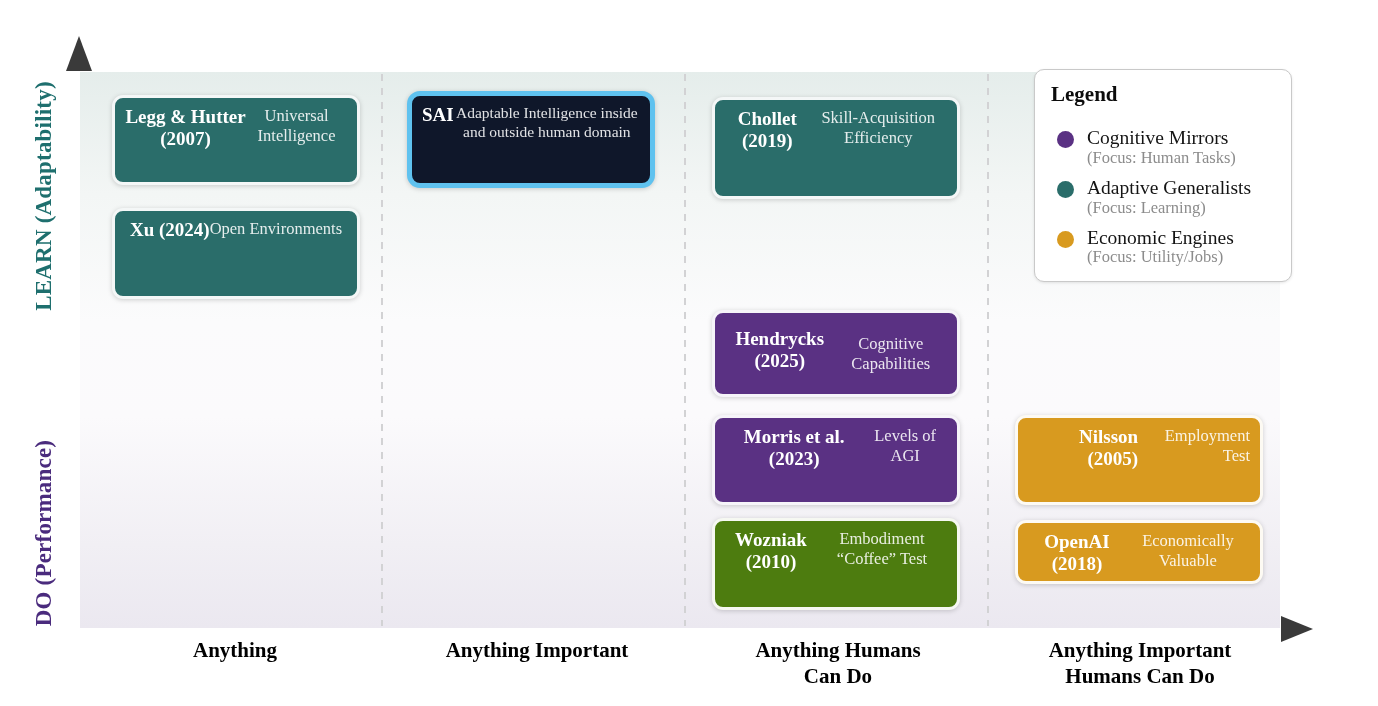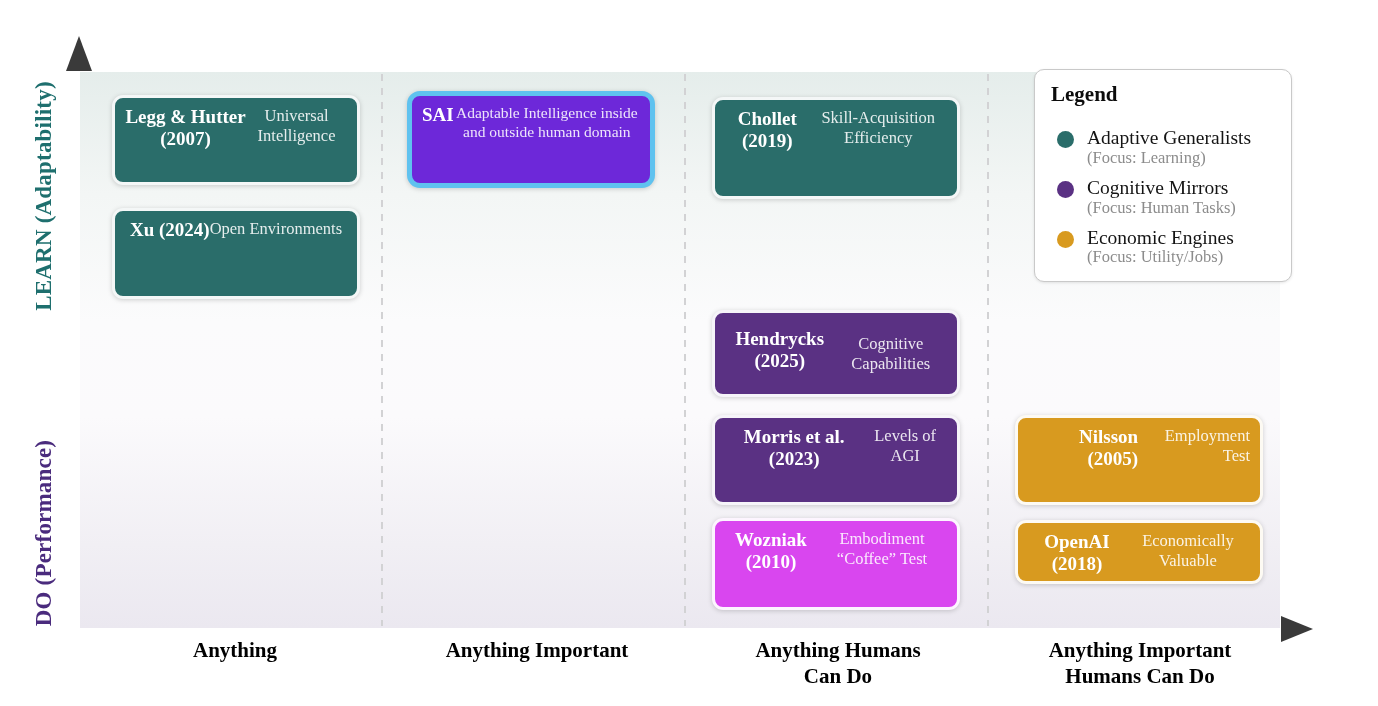--- a/index.html
+++ b/index.html
@@ -102,71 +102,71 @@
   <div class="defbox box-legg" style="background-color: rgb(42, 109, 106);">
     <div class="title">Legg &amp; Hutter (2007)</div>
     <div class="sub">Universal Intelligence</div>
   </div>
 
   <div class="defbox box-xu" style="background-color: rgb(42, 109, 106);">
     <div class="title">Xu (2024)</div>
     <div class="sub">Open Environments</div>
   </div>
 
-  <div class="defbox box-sai" style="background-color: #6d28d9;">
+  <div class="defbox box-sai" style="background-color: #0f172a;">
     <div class="title">SAI</div>
     <div class="sub">Adaptable Intelligence inside and outside human domain</div>
   </div>
 
   <div class="defbox box-chollet" style="background-color: rgb(42, 109, 106);">
     <div class="title">Chollet (2019)</div>
     <div class="sub">Skill-Acquisition Efficiency</div>
   </div>
 
   <div class="defbox box-hendrycks" style="background-color: rgb(90, 49, 131); align-items: center;">
     <div class="title">Hendrycks (2025)</div>
     <div class="sub">Cognitive Capabilities</div>
   </div>
 
   <div class="defbox box-morris" style="background-color: rgb(90, 49, 131);">
     <div class="title">Morris et al. (2023)</div>
     <div class="sub">Levels of AGI</div>
   </div>
 
-  <div class="defbox box-wozniak" style="background-color: #d946ef;">
+  <div class="defbox box-wozniak" style="background-color: #4d7c0f;">
     <div class="title">Wozniak (2010)</div>
     <div class="sub">Embodiment “Coffee” Test</div>
   </div>
 
   <div class="defbox box-nilsson" style="background-color: rgb(216, 154, 31); text-align: right;">
     <div class="title">Nilsson (2005)</div>
     <div class="sub">Employment Test</div>
   </div>
 
   <div class="defbox box-openai" style="background-color: rgb(216, 154, 31);">
     <div class="title">OpenAI (2018)</div>
     <div class="sub">Economically Valuable</div>
   </div>
 
   <div class="legend">
     <div class="legend-title">Legend</div>
 
     <div class="item">
+      <div class="dot" style="background-color: rgb(90, 49, 131);"></div>
+      <div>
+        <div class="lab">Cognitive Mirrors</div>
+        <div class="focus">(Focus: Human Tasks)</div>
+      </div>
+    </div>
+
+    <div class="item">
       <div class="dot" style="background-color: rgb(42, 109, 106);"></div>
       <div>
         <div class="lab">Adaptive Generalists</div>
         <div class="focus">(Focus: Learning)</div>
-      </div>
-    </div>
-
-    <div class="item">
-      <div class="dot" style="background-color: rgb(90, 49, 131);"></div>
-      <div>
-        <div class="lab">Cognitive Mirrors</div>
-        <div class="focus">(Focus: Human Tasks)</div>
       </div>
     </div>
 
     <div class="item">
       <div class="dot" style="background-color: rgb(216, 154, 31);"></div>
       <div>
         <div class="lab">Economic Engines</div>
         <div class="focus">(Focus: Utility/Jobs)</div>
       </div>
     </div>

